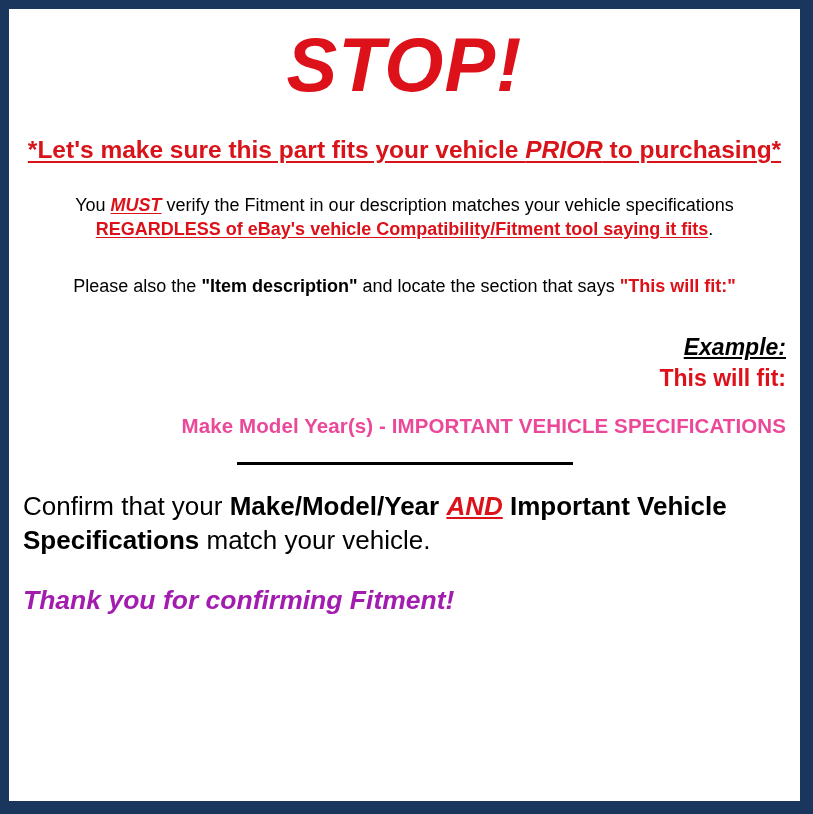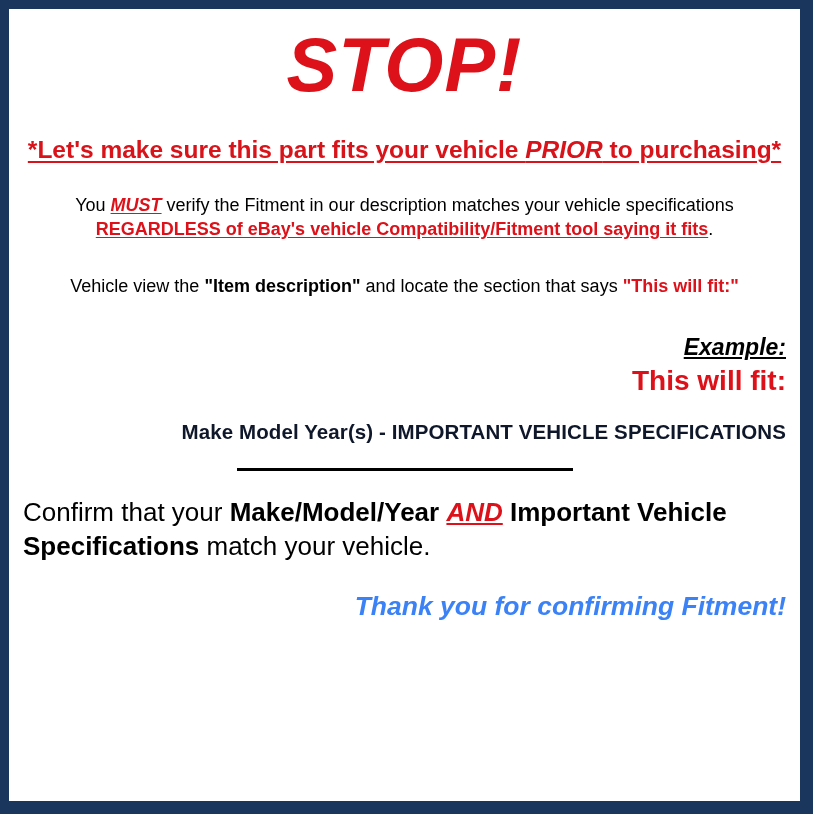--- a/index.html
+++ b/index.html
@@ -104,26 +104,26 @@
     font-weight: bold;
     font-style: italic;
     font-size: 23px;
     text-decoration: underline;
     text-underline-offset: 2px;
     line-height: 1.18;
   }
   .example-fit {
     color: #dd1119;
     font-weight: bold;
-    font-size: 28px;
+    font-size: 23px;
     line-height: 1.22;
     margin-top: 2px;
   }
   .example-spec {
-    color: #0f172a;
+    color: #ec4899;
     font-weight: bold;
     font-size: 20.5px;
     line-height: 1.2;
     margin: 22px 0 0 6px;
     letter-spacing: 0.1px;
   }
 
   
   .divider-wrap {
     margin: 24px 0 0 0;
@@ -138,22 +138,22 @@
 
   
   .closing-para {
     text-align: left;
     color: #000000;
     font-size: 26px;
     line-height: 1.3;
     margin: 25px 0 0 0;
   }
   .thanks-line {
-    text-align: right;
-    color: #3b82f6;
+    text-align: left;
+    color: #a21caf;
     font-weight: bold;
     font-style: italic;
     font-size: 26.5px;
     line-height: 1.2;
     margin: 27px 0 0 0;
   }
 </style>
 </head>
 <body>
 
@@ -164,21 +164,21 @@
 
     <div class="banner-line">
       <span>*Let's make sure this part fits your vehicle </span><span class="ital">PRIOR</span><span> to purchasing*</span>
     </div>
 
     <div class="body-para">
       <span>You </span><span class="em-red-ul">MUST</span><span> verify the Fitment in our description matches your vehicle specifications </span><span class="red-ul">REGARDLESS of eBay's vehicle Compatibility/Fitment tool saying it fits</span><span>.</span>
     </div>
 
     <div class="body-para para-gap-2">
-      <span>Vehicle view the </span><span class="black-bold">"Item description"</span><span> and locate the section that says </span><span class="red-bold">"This will fit:"</span>
+      <span>Please also the </span><span class="black-bold">"Item description"</span><span> and locate the section that says </span><span class="red-bold">"This will fit:"</span>
     </div>
 
     <div class="example-block">
       <div class="example-label">Example:</div>
       <div class="example-fit">This will fit:</div>
       <div class="example-spec">Make Model Year(s) - IMPORTANT VEHICLE SPECIFICATIONS</div>
     </div>
 
     <div class="divider-wrap">
       <div class="divider-rule"></div>

